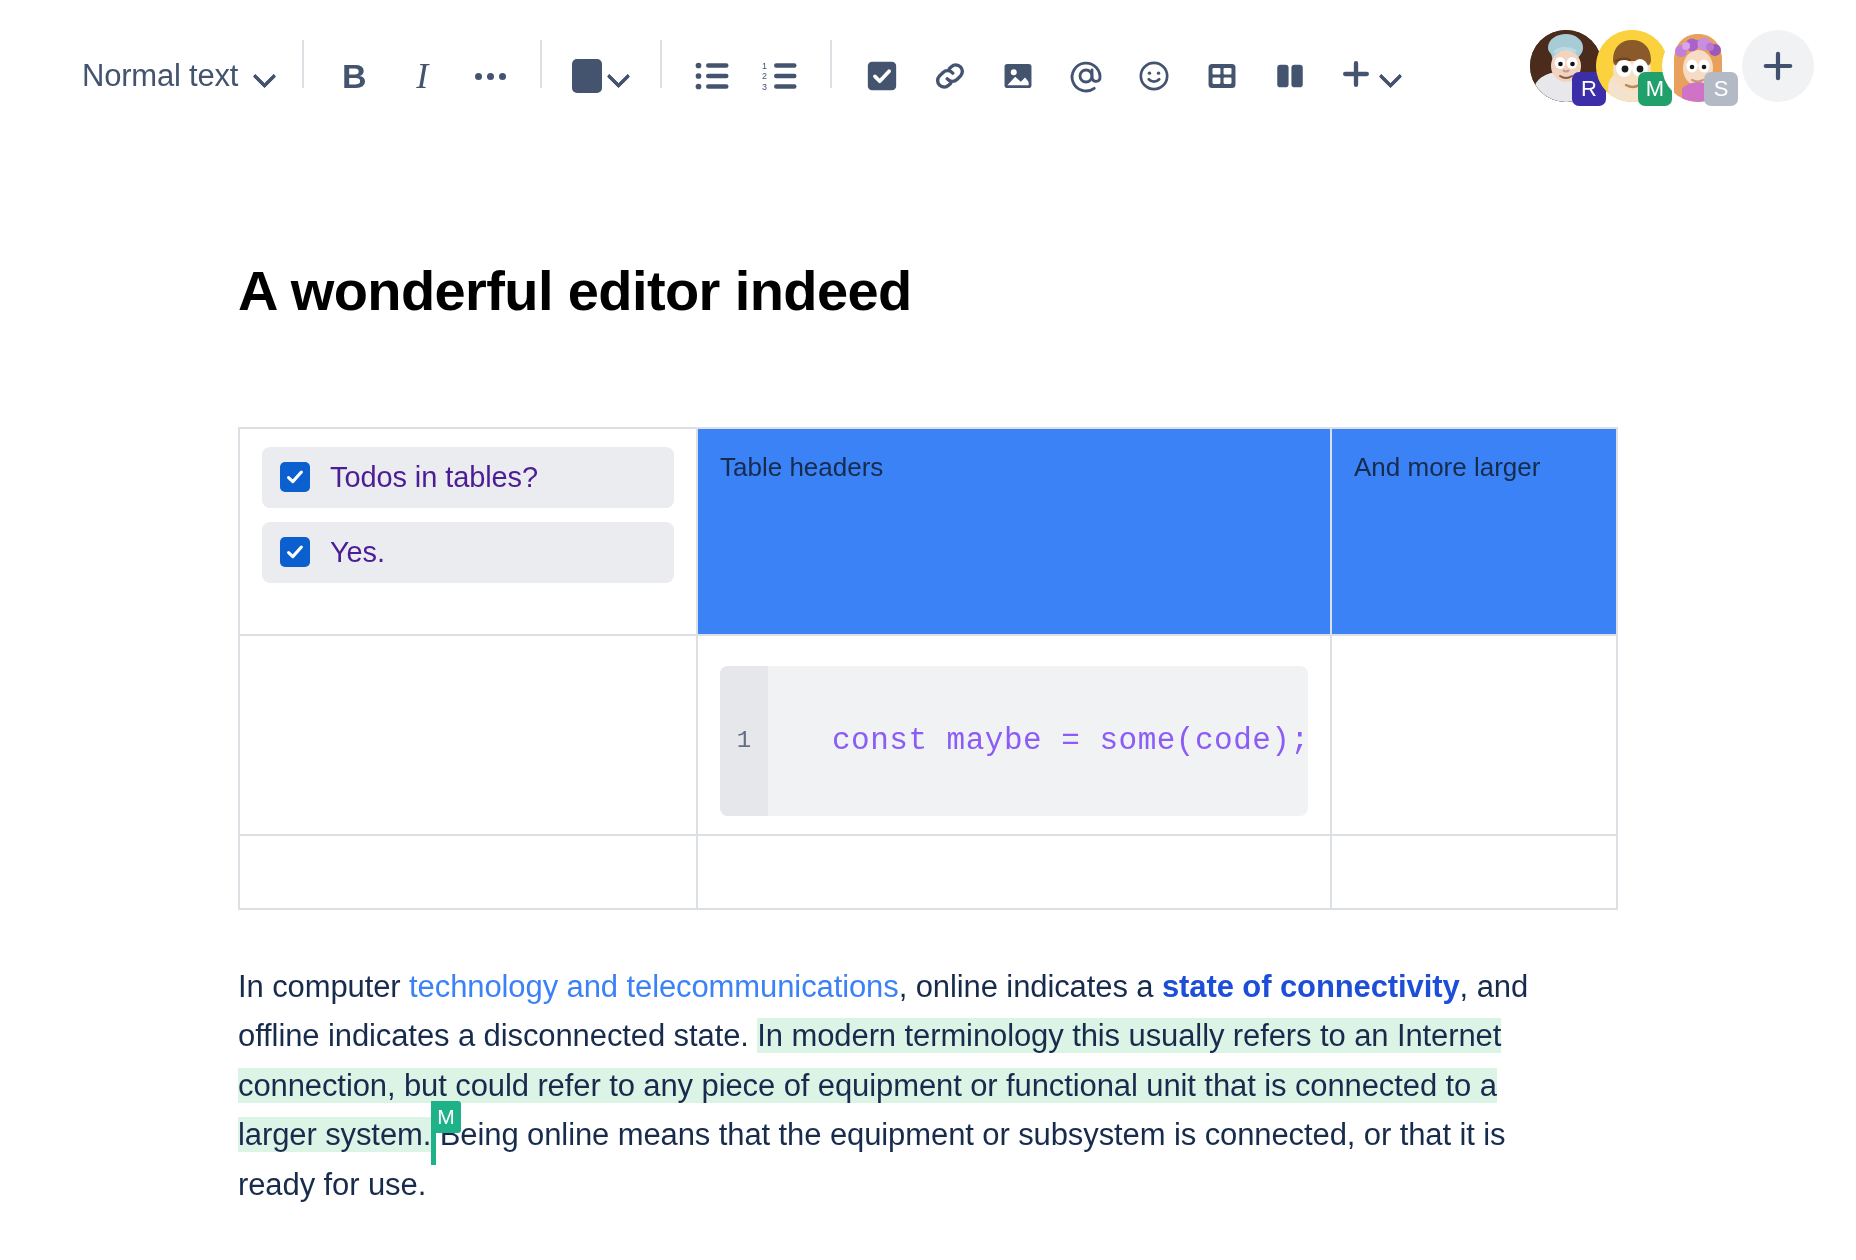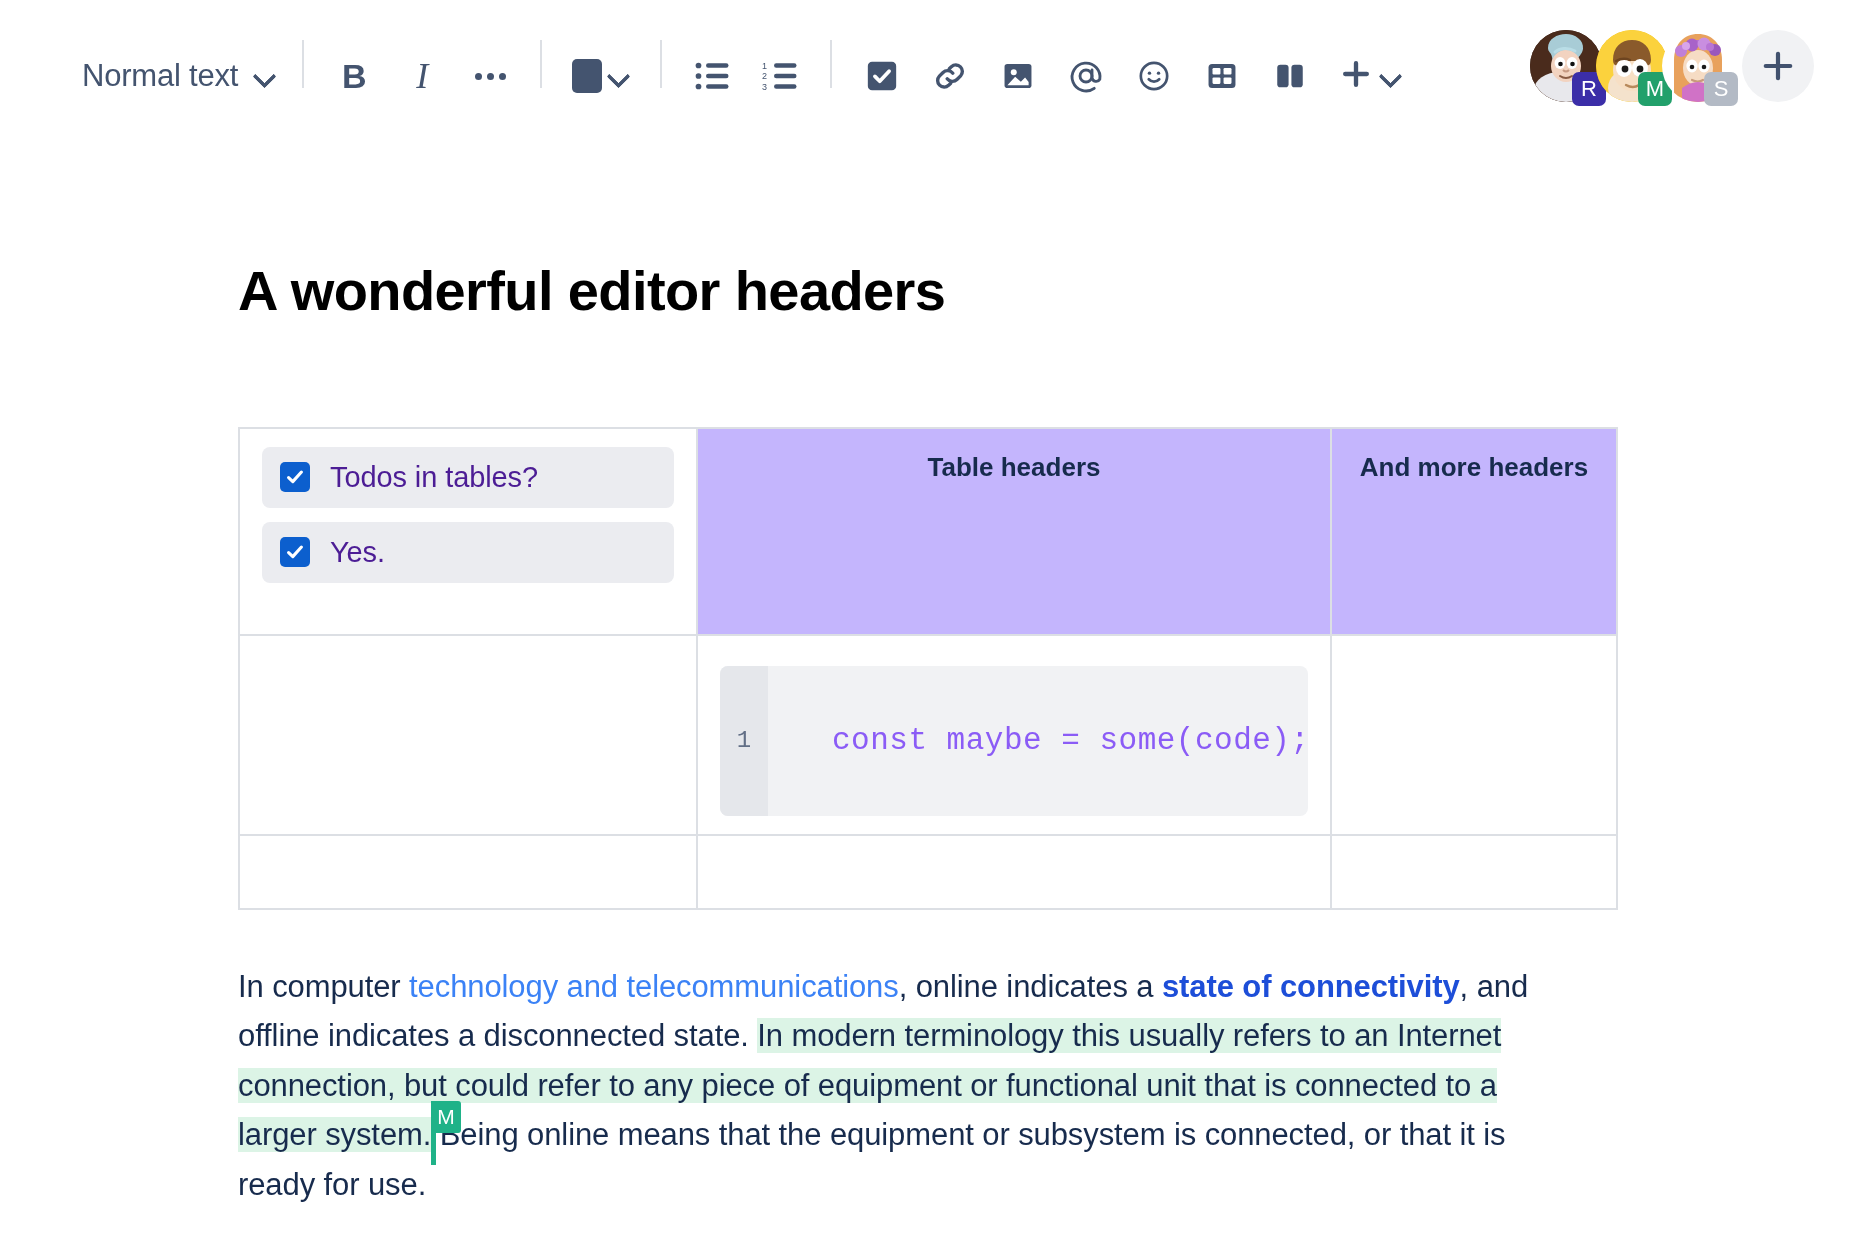--- a/index.html
+++ b/index.html
@@ -156,24 +156,24 @@
     width: 1370px;
     margin-top: 105px;
     table-layout: fixed;
   }
   .doc-table td, .doc-table th {
     border: 2px solid #dcdfe4;
     vertical-align: top;
     padding: 18px 22px;
   }
   .doc-table th {
-    background: #c4b5fd;
-    text-align: center;
+    background: #3b82f6;
+    text-align: left;
     font-size: 26px;
-    font-weight: 700;
+    font-weight: 400;
     color: #172b4d;
     line-height: 1.55;
   }
   .col-a { width: 458px; }
   .col-b { width: 634px; }
   .col-c { width: 286px; }
   .hdr-row th { height: 207px; }
   .row-code td { height: 192px; }
   .row-empty td { height: 74px; }
 
@@ -489,21 +489,21 @@
       <svg width="42" height="42" viewBox="0 0 24 24" stroke="#42526e" stroke-width="2.4" stroke-linecap="round">
         <path d="M12 5v14M5 12h14"></path>
       </svg>
     </div>
   </div>
 </div>
 
 <div class="doc">
   <div class="doc-inner">
 
-    <h1 class="doc-title">A wonderful editor headers</h1>
+    <h1 class="doc-title">A wonderful editor indeed</h1>
 
     <table class="doc-table">
       <colgroup>
         <col class="col-a">
           <col class="col-b">
           <col class="col-c">
       </colgroup>
       <tbody>
         <tr class="hdr-row">
           <td class="todo-cell">
@@ -518,21 +518,21 @@
             <div class="todo-item">
               <span class="todo-box">
                 <svg width="22" height="22" viewBox="0 0 24 24" fill="none" stroke="#ffffff" stroke-width="3.4" stroke-linecap="round" stroke-linejoin="round">
                   <path d="M5 12.6 L9.6 17 L19 6.6"></path>
                 </svg>
               </span>
               <span class="todo-text">Yes.</span>
             </div>
           </td>
           <th>Table headers</th>
-          <th>And more headers</th>
+          <th>And more larger</th>
         </tr>
 
         <tr class="row-code">
           <td></td>
           <td>
             <div class="codeblock">
               <div class="code-gutter">1</div>
               <div class="code-body">const maybe = some(code);</div>
             </div>
           </td>

